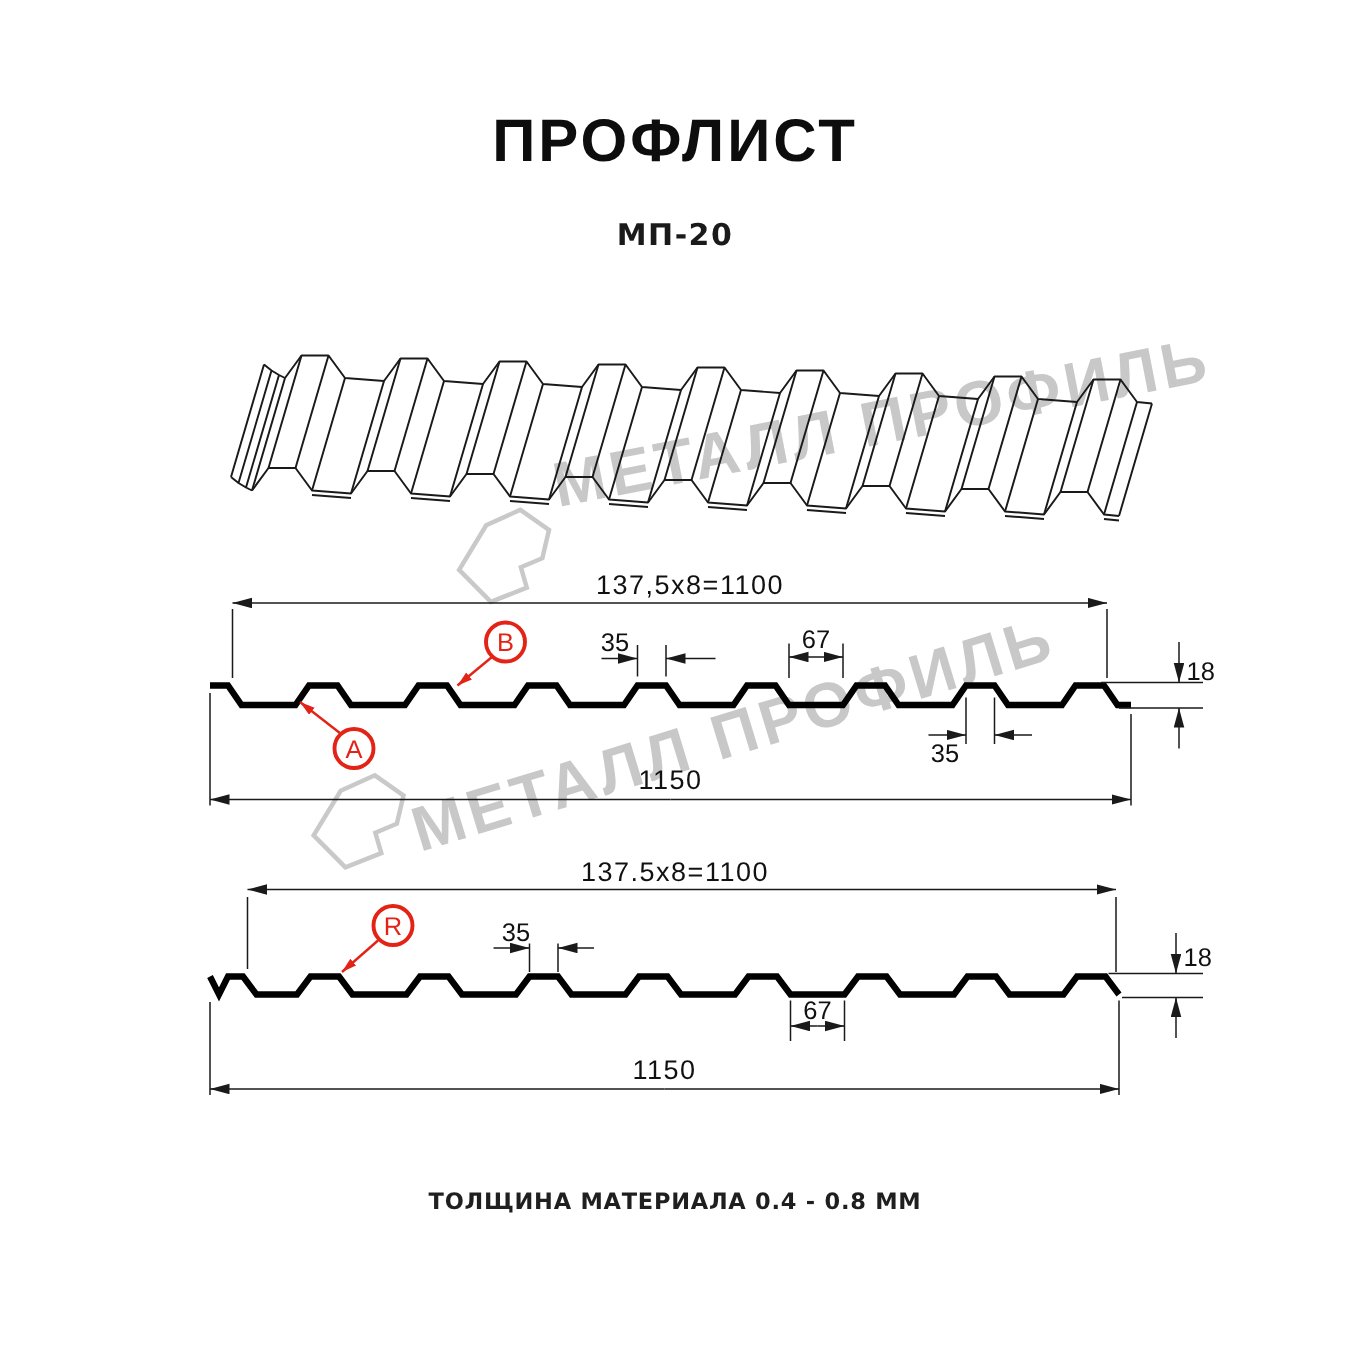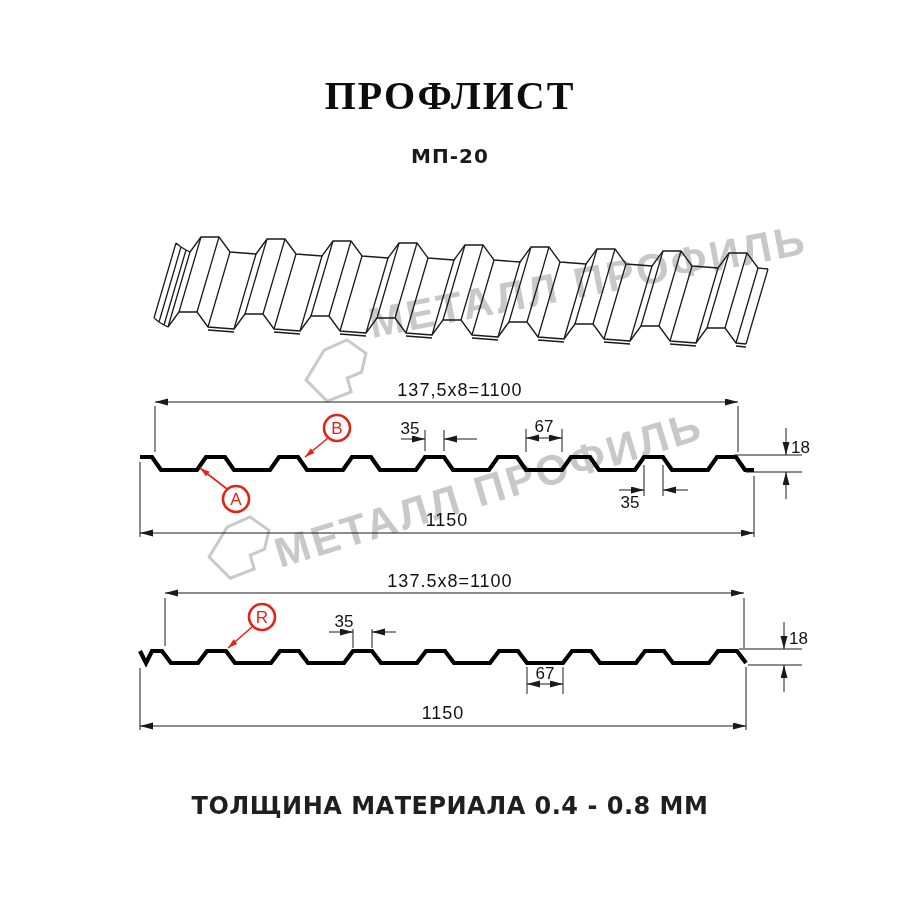--- a/index.html
+++ b/index.html
@@ -2,32 +2,32 @@
 <html><head>
 <meta charset="utf-8">
 <style>
   html,body{margin:0;padding:0;}
   body{
     width:900px;height:900px;background:#ffffff;position:relative;overflow:hidden;
     font-family:"Liberation Sans", sans-serif;
   }
   .page-title{
     position:absolute;top:72px;left:0;width:900px;text-align:center;
-    font-family:Liberation Serif, serif;
+    font-family:Liberation Sans, sans-serif;
     font-size:40px;font-weight:bold;letter-spacing:2px;color:#0d0d0d;
   }
   .page-subtitle{
     position:absolute;top:144px;left:0;width:900px;text-align:center;
     font-family:"DejaVu Sans", sans-serif;
     font-size:20px;font-weight:bold;color:#1a1a1a;letter-spacing:1px;
   }
   .footer-note{
     position:absolute;top:792px;left:0;width:900px;text-align:center;
     font-family:"DejaVu Sans", sans-serif;
-    font-size:24px;font-weight:bold;color:#1f1f1f;letter-spacing:0.5px;
+    font-size:15px;font-weight:bold;color:#1f1f1f;letter-spacing:0.5px;
   }
   svg{position:absolute;top:0;left:0;}
   .draw3d{stroke:#1a1a1a;stroke-width:1.3;fill:none;stroke-linejoin:round;}
   .profile{stroke:#000000;stroke-width:4.2;fill:none;stroke-linejoin:miter;}
   .dim{stroke:#1a1a1a;stroke-width:1;fill:none;}
   .dim-text{font-family:"Liberation Sans",sans-serif;font-size:17px;fill:#111111;}
   .dim-text-lg{font-family:"Liberation Sans",sans-serif;font-size:18px;fill:#111111;letter-spacing:1px;}
   .red-line{stroke:#e42317;stroke-width:1.6;fill:none;}
   .red-circle{stroke:#e42317;stroke-width:2.6;fill:none;}
   .marker-letter{font-family:"Liberation Sans",sans-serif;font-size:17px;fill:#e42317;}

